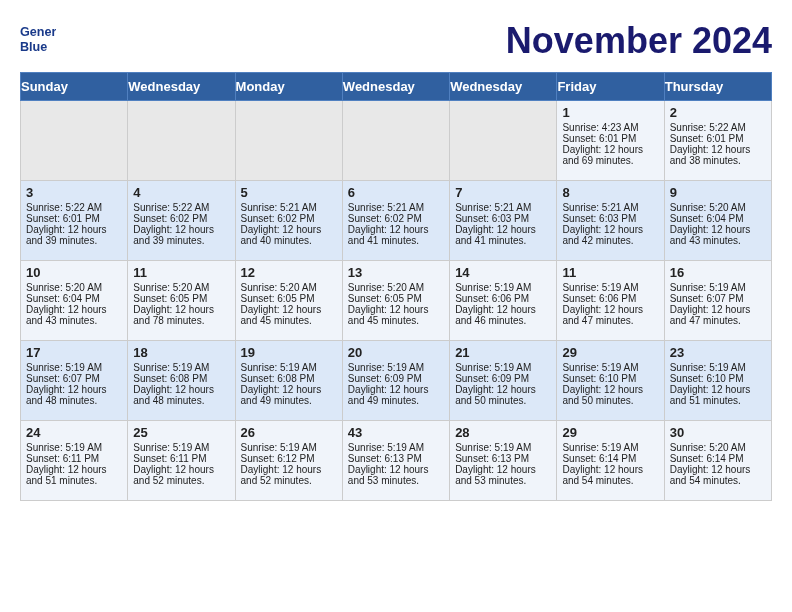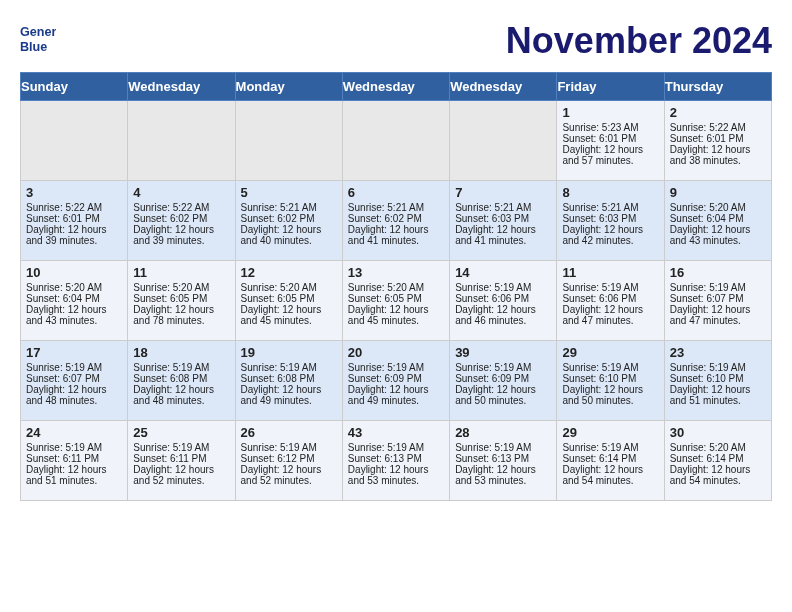--- a/index.html
+++ b/index.html
@@ -108,24 +108,24 @@
   </thead>
   <tbody id="calendar-body">
   <tr>
         <td class="cell-empty"></td>
         <td class="cell-empty"></td>
         <td class="cell-empty"></td>
         <td class="cell-empty"></td>
         <td class="cell-empty"></td>
         <td>
           <span class="day-num">1</span>
-          <div>Sunrise: 5:23 AM</div>
+          <div>Sunrise: 4:23 AM</div>
           <div>Sunset: 6:01 PM</div>
           <div>Daylight: 12 hours</div>
-          <div>and 57 minutes.</div>
+          <div>and 69 minutes.</div>
         </td>
         <td>
           <span class="day-num">2</span>
           <div>Sunrise: 5:22 AM</div>
           <div>Sunset: 6:01 PM</div>
           <div>Daylight: 12 hours</div>
           <div>and 38 minutes.</div>
         </td>
       </tr>
       <tr>
@@ -253,21 +253,21 @@
           <div>and 49 minutes.</div>
         </td>
         <td>
           <span class="day-num">20</span>
           <div>Sunrise: 5:19 AM</div>
           <div>Sunset: 6:09 PM</div>
           <div>Daylight: 12 hours</div>
           <div>and 49 minutes.</div>
         </td>
         <td>
-          <span class="day-num">39</span>
+          <span class="day-num">21</span>
           <div>Sunrise: 5:19 AM</div>
           <div>Sunset: 6:09 PM</div>
           <div>Daylight: 12 hours</div>
           <div>and 50 minutes.</div>
         </td>
         <td>
           <span class="day-num">29</span>
           <div>Sunrise: 5:19 AM</div>
           <div>Sunset: 6:10 PM</div>
           <div>Daylight: 12 hours</div>

